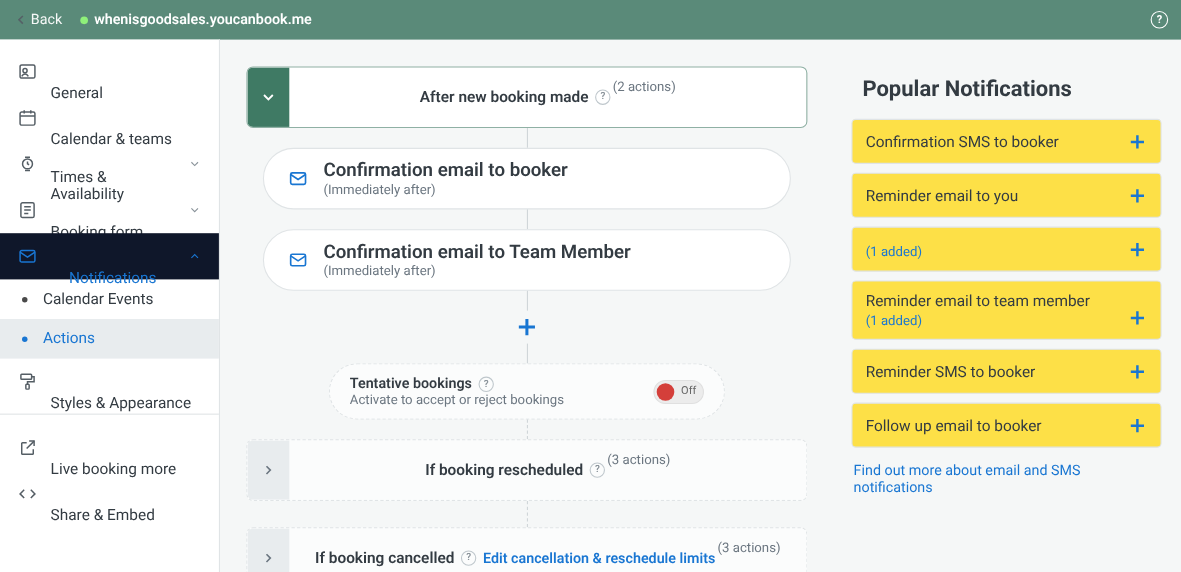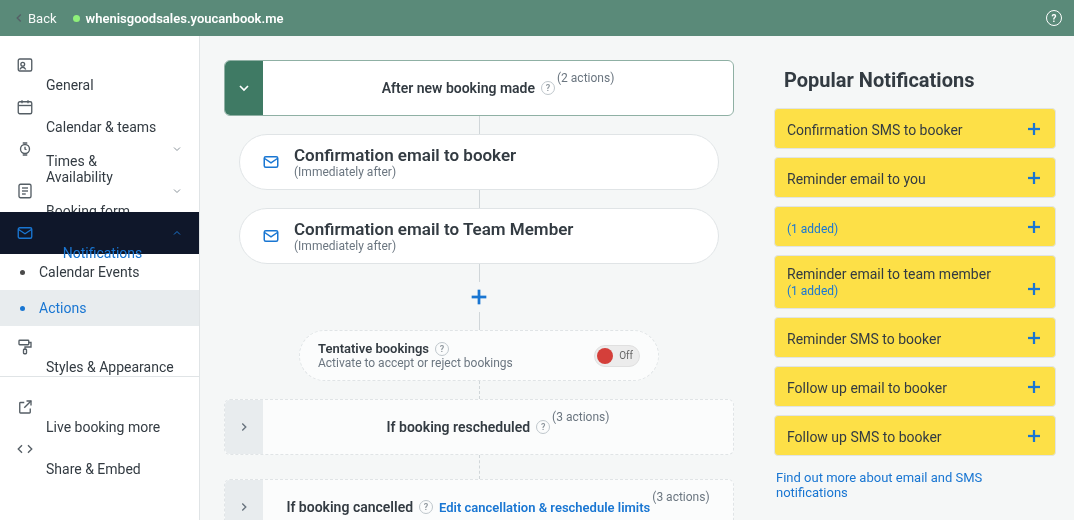--- a/index.html
+++ b/index.html
@@ -367,26 +367,17 @@
       <div class="pop-item">
         <div class="pop-text">
             <span class="pop-name">Follow up email to booker</span>
           </div>
         <svg class="pop-plus" viewBox="0 0 24 24" fill="none" stroke="currentColor" stroke-width="3">
             <line x1="12" y1="4" x2="12" y2="20"></line>
             <line x1="4" y1="12" x2="20" y2="12"></line>
           </svg>
       </div>
 
-      <div class="pop-item">
-        <div class="pop-text">
-            <span class="pop-name">Follow up SMS to booker</span>
-          </div>
-        <svg class="pop-plus" viewBox="0 0 24 24" fill="none" stroke="currentColor" stroke-width="3">
-            <line x1="12" y1="4" x2="12" y2="20"></line>
-            <line x1="4" y1="12" x2="20" y2="12"></line>
-          </svg>
-      </div>
 
       <div class="pop-footer">Find out more about email and SMS notifications</div>
     </div>
   </div>
 </div>
 
 </body></html>

